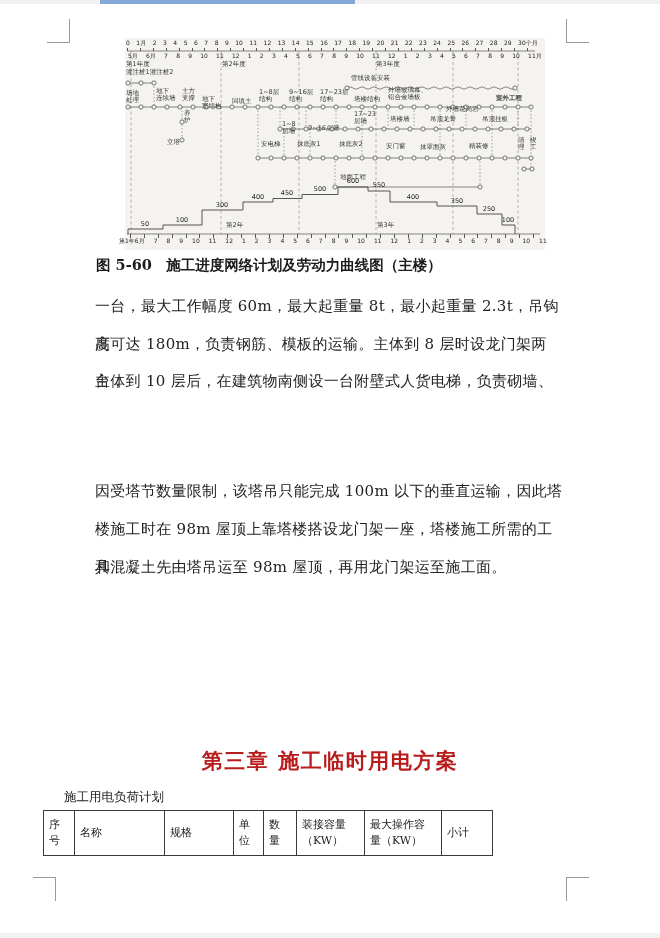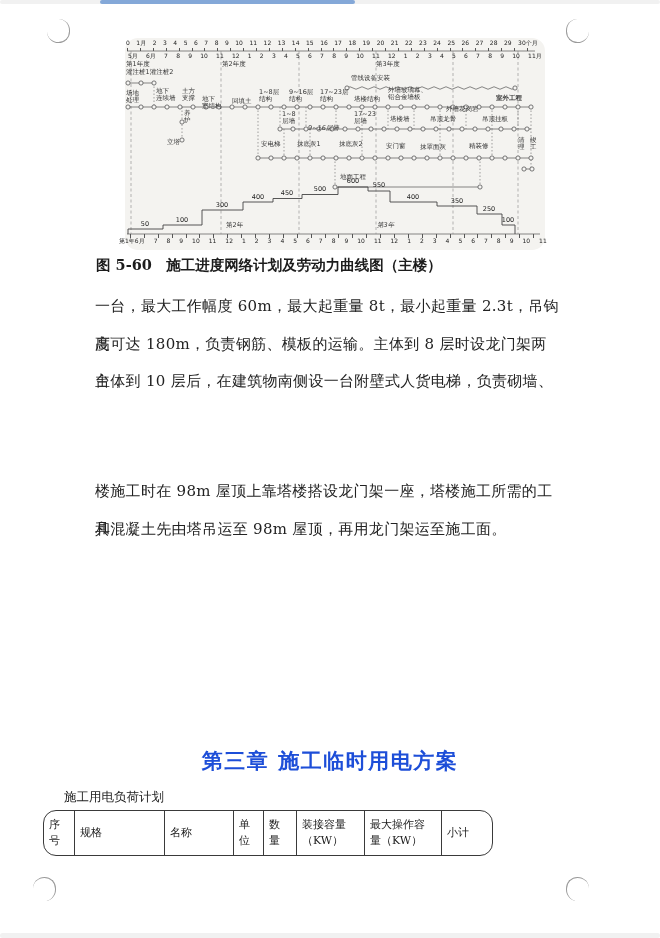--- a/index.html
+++ b/index.html
@@ -1,18 +1,18 @@
 <!DOCTYPE html>
 <html><head>
 <meta charset="utf-8">
 <style>
   html,body{margin:0;padding:0;background:#fff;}
   .page{position:relative;width:660px;height:938px;background:#fff;overflow:hidden;
         font-family:"DejaVu Sans",sans-serif;}
-  .abs{position:absolute;border-radius:13px;}
+  .abs{position:absolute;}
 
   
   .topstrip{left:0;top:0;width:660px;height:4px;background:#f1f1f1;}
   .topthumb{left:100px;top:0;width:255px;height:4px;background:#84a8d8;}
   .botstrip{left:0;top:933px;width:660px;height:5px;background:#f1f1f1;}
 
   
   .mark{width:22px;height:23px;}
   .mark.tl{left:47px;top:19px;border-right:1px solid #9a9a9a;border-bottom:1px solid #9a9a9a;}
   .mark.tr{left:566px;top:19px;border-left:1px solid #9a9a9a;border-bottom:1px solid #9a9a9a;}
@@ -40,21 +40,21 @@
   .vl{position:absolute;font-size:6.5px;color:#222;transform:translateX(-50%);line-height:1;}
 
   
   .caption{left:96px;top:256px;width:470px;font-family:"DejaVu Serif",serif;
            font-size:14.5px;font-weight:600;color:#1c1c1c;}
   .para{left:95px;width:472px;font-family:"DejaVu Serif",serif;font-size:15px;
         color:#222;letter-spacing:.3px;}
   .p1 .tline{height:37.5px;line-height:37.5px;}
   .p2 .tline{height:38px;line-height:38px;}
   .heading{left:0;top:747px;width:660px;text-align:center;font-weight:700;
-           font-size:21px;letter-spacing:1.5px;color:#1d4ed8;}
+           font-size:21px;letter-spacing:1.5px;color:#b91c1c;}
   .tbl-title{left:64px;top:789px;font-size:12.5px;color:#222;font-family:"DejaVu Serif",serif;}
   .loadtable{left:43px;top:810px;width:450px;height:46px;display:grid;
              grid-template-columns:30px 90px 69px 30px 33px 68px 77px 53px;
              border:1px solid #3a3a3a;box-sizing:border-box;font-family:"DejaVu Serif",serif;}
   .loadtable .cell{border-left:1px solid #3a3a3a;display:flex;align-items:center;
                    padding-left:5px;font-size:11px;line-height:1.45;color:#1a1a1a;
                    white-space:pre-line;box-sizing:border-box;}
   .loadtable .cell:first-child{border-left:none;}
 </style>
 </head>
@@ -293,21 +293,21 @@
         <span>8</span>
         <span>9</span>
         <span>10</span>
         <span>11</span>
       </div>
 
     <div class="fl" style="left:1px;top:23px;">第1年度</div>
     <div class="fl" style="left:97px;top:23px;">第2年度</div>
     <div class="fl" style="left:251px;top:23px;">第3年度</div>
     <div class="fl" style="left:101px;top:184px;">第2年</div>
-    <div class="fl" style="left:252px;top:184px;font-style:italic;">第3年</div>
+    <div class="fl" style="left:252px;top:184px;">第3年</div>
 
     <div class="fl" style="left:1px;top:31px;">灌注桩1灌注桩2</div>
     <div class="fl" style="left:226px;top:37px;">管线设备安装</div>
     <div class="fl" style="left:59px;top:72px;">养
 护</div>
     <div class="fl" style="left:42px;top:101px;">立塔</div>
 
     <div class="fl" style="left:1px;top:52px;">场地
 处理</div>
     <div class="fl" style="left:31px;top:50px;">地下
@@ -322,21 +322,21 @@
     <div class="fl" style="left:164px;top:51px;">9~16层
 结构</div>
     <div class="fl" style="left:195px;top:51px;">17~23层
 结构</div>
     <div class="fl" style="left:229px;top:58px;">塔楼结构</div>
     <div class="fl" style="left:263px;top:49px;">外墙玻璃幕、
 铝合金墙板</div>
     <div class="fl" style="left:321px;top:68px;">外墙花岗岩</div>
     <div class="fl" style="left:371px;top:57px;font-weight:bold;">室外工程</div>
 
-    <div class="fl" style="left:157px;top:73px;text-align:center;">1~8
+    <div class="fl" style="left:157px;top:83px;text-align:center;">1~8
 层墙</div>
     <div class="fl" style="left:183px;top:87px;font-style:italic;">9~16层墙</div>
     <div class="fl" style="left:229px;top:73px;">17~23
 层墙</div>
     <div class="fl" style="left:265px;top:78px;">塔楼墙</div>
     <div class="fl" style="left:305px;top:78px;">吊顶龙骨</div>
     <div class="fl" style="left:357px;top:78px;">吊顶挂板</div>
 
     <div class="fl" style="left:136px;top:103px;">安电梯</div>
     <div class="fl" style="left:172px;top:103px;">抹底灰1</div>
@@ -365,32 +365,33 @@
   </div>
 
   <div class="abs caption">图 5-60　施工进度网络计划及劳动力曲线图（主楼）</div>
 
   <div class="abs para p1" style="top:288px;">
       <div class="tline">一台，最大工作幅度 60m，最大起重量 8t，最小起重量 2.3t，吊钩高</div>
       <div class="tline">度可达 180m，负责钢筋、模板的运输。主体到 8 层时设龙门架两台，</div>
       <div class="tline">主体到 10 层后，在建筑物南侧设一台附壁式人货电梯，负责砌墙、</div>
     </div>
   <div class="abs para p2" style="top:472px;">
+      <div class="tline">因受塔节数量限制，该塔吊只能完成 100m 以下的垂直运输，因此塔</div>
       <div class="tline">楼施工时在 98m 屋顶上靠塔楼搭设龙门架一座，塔楼施工所需的工具</div>
       <div class="tline">和混凝土先由塔吊运至 98m 屋顶，再用龙门架运至施工面。</div>
     </div>
 
   <div class="abs heading">第三章 施工临时用电方案</div>
 
   <div class="abs tbl-title">施工用电负荷计划</div>
   <div class="abs loadtable">
       <div class="cell">序
 号</div>
+      <div class="cell">名称</div>
       <div class="cell">规格</div>
-      <div class="cell">名称</div>
       <div class="cell">单
 位</div>
       <div class="cell">数
 量</div>
       <div class="cell">装接容量
 （KW）</div>
       <div class="cell">最大操作容
 量（KW）</div>
       <div class="cell">小计</div>
     </div>

